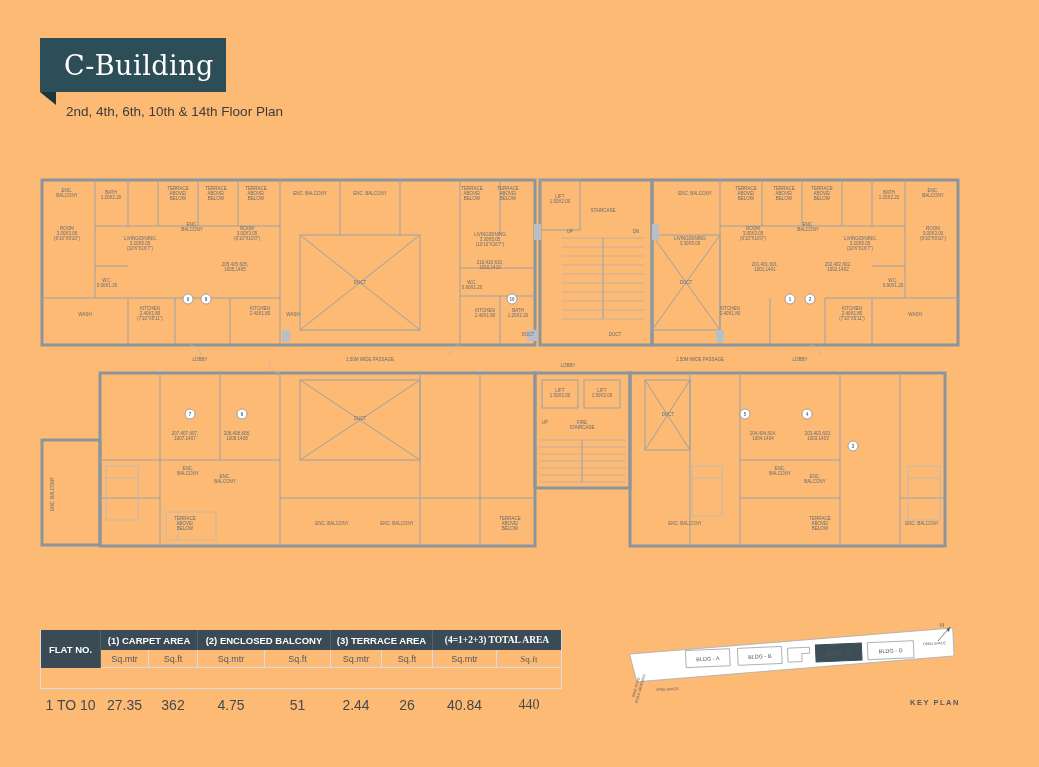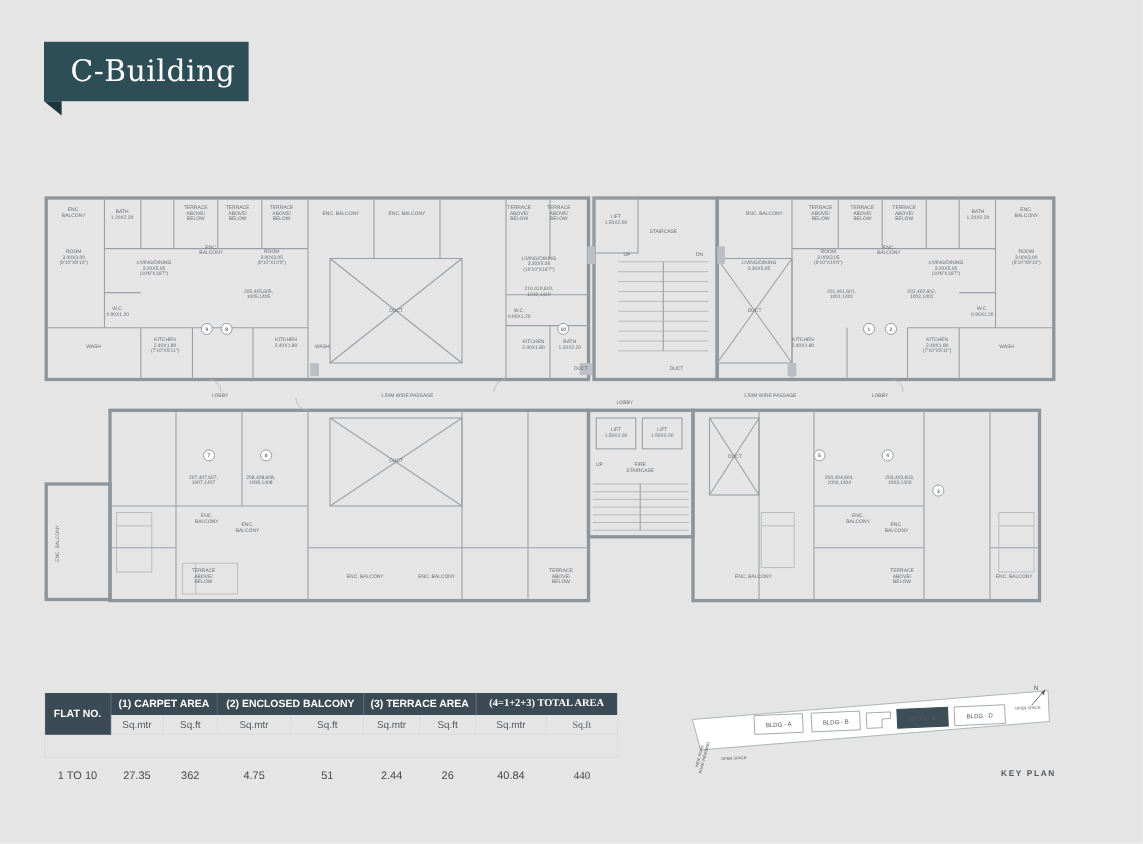--- a/index.html
+++ b/index.html
@@ -1,17 +1,17 @@
 <!DOCTYPE html>
 <html><head>
 <meta charset="utf-8">
 <style>
   * { box-sizing: border-box; margin: 0; padding: 0; }
   html,body { width:1039px; height:767px; background:#ffffff; font-family:"Liberation Sans",sans-serif; }
-  .page { position:relative; width:1039px; height:767px; background:#e5e5e5; overflow:hidden; }
+  .page { position:relative; width:1039px; height:767px; background:#fdba74; overflow:hidden; }
 
   
   .banner { position:absolute; left:40px; top:38px; width:186px; height:54px;
             background:#2d4d57; color:#fff; display:flex; align-items:center; padding-left:24px; }
   .banner-title { font-family:"DejaVu Serif","Liberation Serif",serif; font-size:27px; letter-spacing:.5px; }
   .banner-fold { position:absolute; left:40px; top:92px; width:0; height:0;
                  border-top:13px solid #1c363e; border-left:16px solid transparent; }
   .subtitle { position:absolute; left:66px; top:104px; font-size:13.5px; color:#3c3c3c; }
 
   
@@ -24,41 +24,42 @@
   
   .area-table { position:absolute; left:40px; top:630px;
                 display:grid;
                 grid-template-columns:60px 48px 49px 67px 66px 51px 51px 64px 64px;
                 grid-template-rows:20px 18px 20px;
                 border:1px solid #d9dde0; border-top:none; }
   .area-table > div { display:flex; align-items:center; justify-content:center; }
   .th { background:#3b4b55; color:#fff; font-size:9.5px; font-weight:bold; border-right:1px solid #52626c;text-align:right; }
   .flat-th { grid-column:1; grid-row:1/3; }
   .sub { font-size:9px; color:#555a5f; border-right:1px solid #d9dde0; border-bottom:1px solid #d9dde0; }
-  .val { font-size:10px; color:#45494d; border-right:1px solid #e4e7e9;margin-top:37px; }
+  .val { font-size:14px; color:#45494d; border-right:1px solid #e4e7e9;margin-top:37px; }
   .area-table > div:nth-last-child(1),
   .area-table .no-r { border-right:none;font-family:Liberation Serif, serif; }
 
   
   .keyplan { position:absolute; left:622px; top:615px; width:348px; height:105px; }
   .keyplan svg { width:100%; height:100%; display:block; }
   .keyplan text { font-family:"Liberation Sans",sans-serif; fill:#55595d; text-anchor:middle; }
   .bldg-label { font-size:5.5px; }
   .kp-tiny { font-size:3.6px; }
   .kp-title { font-size:7.5px; letter-spacing:1.5px; fill:#3d4144; font-weight:bold; }
 </style>
 </head>
 <body>
 
 <div class="page">
 
   <div class="banner">
     <span class="banner-title">C-Building</span>
   </div>
   <div class="banner-fold"></div>
+  <div class="subtitle">2nd, 4th, 6th, 10th &amp; 14th Floor Plan</div>
 
   <div class="plan">
     <svg id="plan-svg" viewBox="0 0 920 392">
 
       <g fill="none" stroke="#8d959c" stroke-width="3">
         <rect x="2" y="12" width="493" height="165"></rect>
         <rect x="500" y="12" width="112" height="165"></rect>
         <rect x="612" y="12" width="306" height="165"></rect>
         <rect x="60" y="205" width="435" height="173"></rect>
         <rect x="495" y="205" width="95" height="115"></rect>

